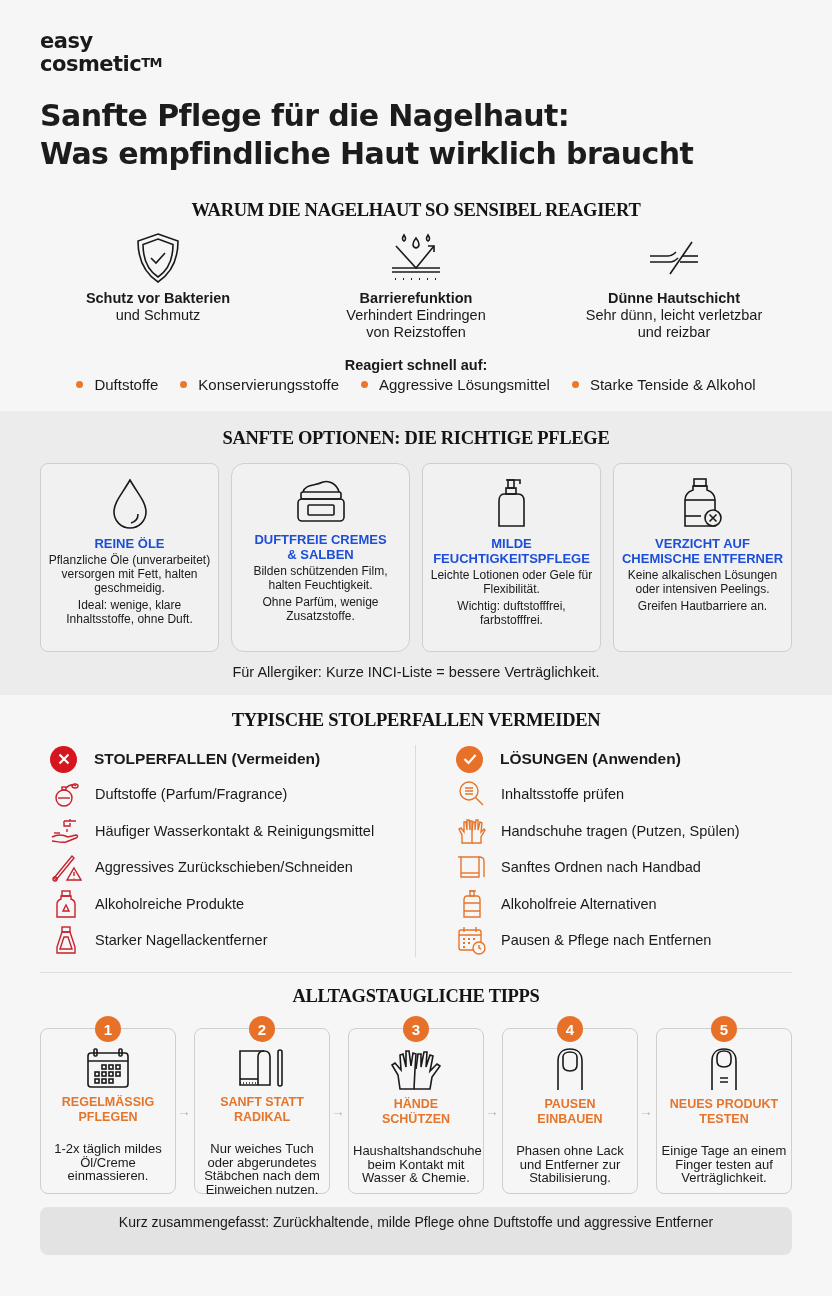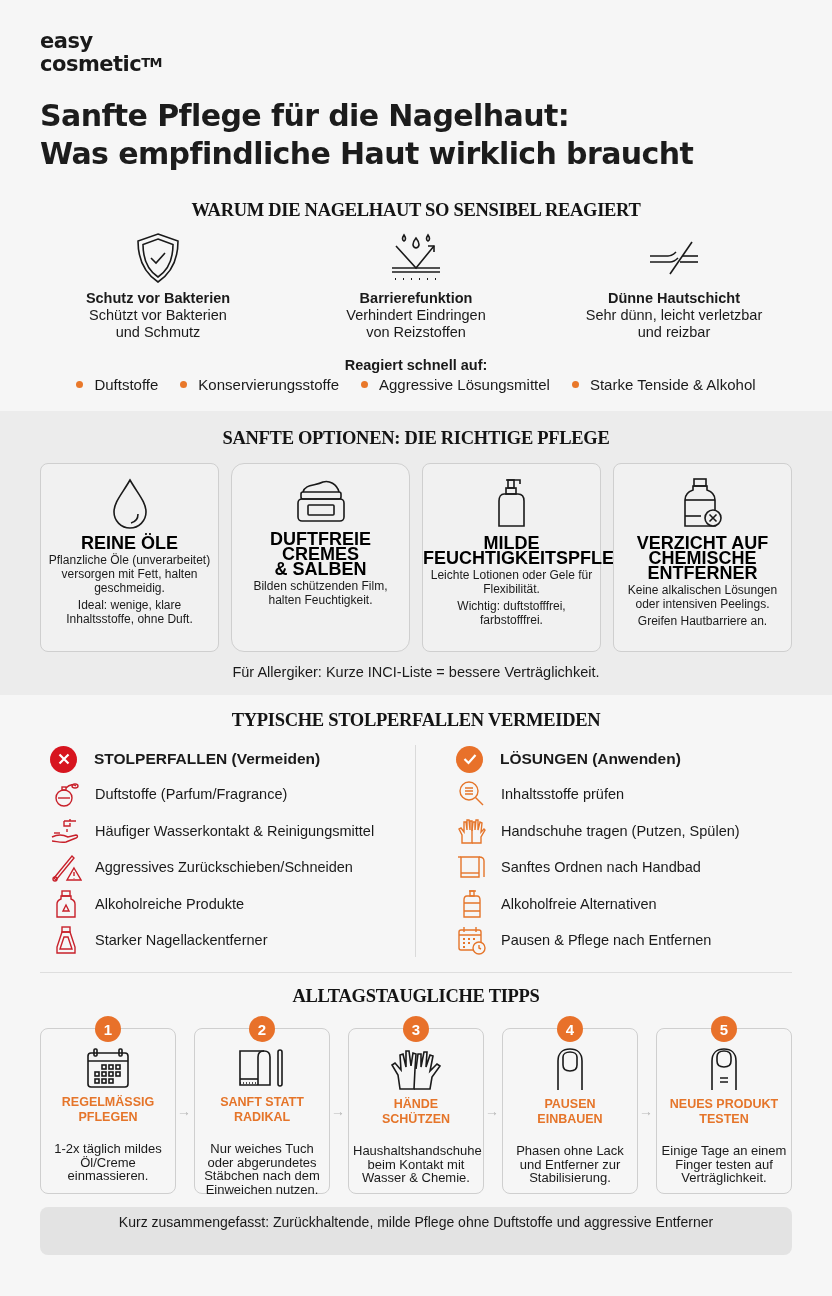--- a/index.html
+++ b/index.html
@@ -23,21 +23,21 @@
   .why-head { font-weight: bold; font-size: 14.5px; margin-top: 6px; line-height: 17px; }
   .why-body { font-size: 14.5px; line-height: 17px; }
   .react-head { left: 0; width: 832px; text-align: center; top: 357px; font-weight: bold; font-size: 14.5px; }
   .react-list { top: 376px; left: 0; width: 832px; display: flex; justify-content: center; gap: 22px; font-size: 15px; }
   .react-list span.dot { display: inline-block; width: 7px; height: 7px; border-radius: 50%; background: #e9782a; margin-right: 11px; vertical-align: middle; position: relative; top: -2px; }
 
   
   .band { left: 0; top: 411px; width: 832px; height: 284px; background: #ececec; }
   .opt-card { top: 463px; width: 179px; height: 189px; background: #f1f1f1; border: 1.5px solid #cfcfcf; border-radius: 8px; text-align: center; padding-top: 12px; }
   .opt-card svg { display: block; margin: 0 auto; }
-  .opt-title { color: #000000; font-weight: bold; font-size: 18px; line-height: 15px; margin-top: 6px; text-transform: uppercase; }
+  .opt-title { color: #1d4ed8; font-weight: bold; font-size: 13px; line-height: 15px; margin-top: 6px; text-transform: uppercase; }
   .opt-body { font-size: 12px; line-height: 14px; color: #1a1a1a; margin-top: 2px; padding: 0 6px; }
   .opt-body p + p { margin-top: 3px; }
   .allergy { left: 0; width: 832px; top: 664px; text-align: center; font-size: 14.5px; }
 
   
   .pit-col { top: 742px; }
   .pit-head { display: flex; align-items: center; font-weight: bold; font-size: 15.5px; height: 34px; }
   .pit-head .badge { width: 27px; height: 27px; border-radius: 50%; display: flex; align-items: center; justify-content: center; margin-right: 17px; margin-left: 10px; }
   .pit-item { display: flex; align-items: center; height: 36.5px; font-size: 14.5px; }
   .pit-item .ic { width: 36px; margin-left: 8px; margin-right: 11px; display: flex; justify-content: center; }
@@ -67,21 +67,20 @@
 
 <div class="abs section-title" style="top:200px;">WARUM DIE NAGELHAUT SO SENSIBEL REAGIERT</div>
 
 <div class="abs why-col" style="left:28px; top:232px;">
   <svg width="48" height="52" viewBox="0 0 48 52" fill="none" stroke="#1a1a1a" stroke-width="1.6">
     <path d="M24 2 L44 9 C44 30 36 42 24 50 C12 42 4 30 4 9 Z"></path>
     <path d="M24 7 L39 12.5 C39 29 33 39 24 45 C15 39 9 29 9 12.5 Z"></path>
     <path d="M17 26 L22 31 L31 21"></path>
   </svg>
   <div class="why-head">Schutz vor Bakterien</div>
-  <div class="why-body">Schützt vor Bakterien</div>
   <div class="why-body">und Schmutz</div>
 </div>
 
 <div class="abs why-col" style="left:286px; top:232px;">
   <svg width="56" height="52" viewBox="0 0 56 52" fill="none" stroke="#1a1a1a" stroke-width="1.6">
     <path d="M16 3 c-2 3 -2 5 0 6 c2 -1 2 -3 0 -6z"></path>
     <path d="M28 6 c-4 5 -4 9 0 10 c4 -1 4 -5 0 -10z"></path>
     <path d="M40 3 c-2 3 -2 5 0 6 c2 -1 2 -3 0 -6z"></path>
     <path d="M8 14 L28 36 L46 14"></path>
     <path d="M40 14 L46 14 L46 20"></path>
@@ -138,20 +137,21 @@
     <rect x="8" y="16" width="40" height="7" rx="2"></rect>
     <rect x="5" y="23" width="46" height="22" rx="4"></rect>
     <rect x="15" y="29" width="26" height="10" rx="1"></rect>
   </svg>
   <div class="opt-title">
       <div>DUFTFREIE CREMES</div>
       <div>&amp; SALBEN</div>
     </div>
   <div class="opt-body">
     <p>Bilden schützenden Film, halten Feuchtigkeit.</p>
+    <p>Ohne Parfüm, wenige Zusatzstoffe.</p>
   </div>
 </div>
 
 <div class="abs opt-card" style="left:422px;">
   <svg width="40" height="54" viewBox="0 0 40 54" fill="none" stroke="#1a1a1a" stroke-width="1.6">
     <path d="M14 4 L28 4 L28 8"></path>
     <rect x="16" y="4" width="6" height="8"></rect>
     <rect x="14" y="12" width="10" height="6"></rect>
     <path d="M12 18 L26 18 C30 18 32 21 32 25 L32 50 L7 50 L7 25 C7 21 9 18 12 18 Z"></path>
   </svg>

